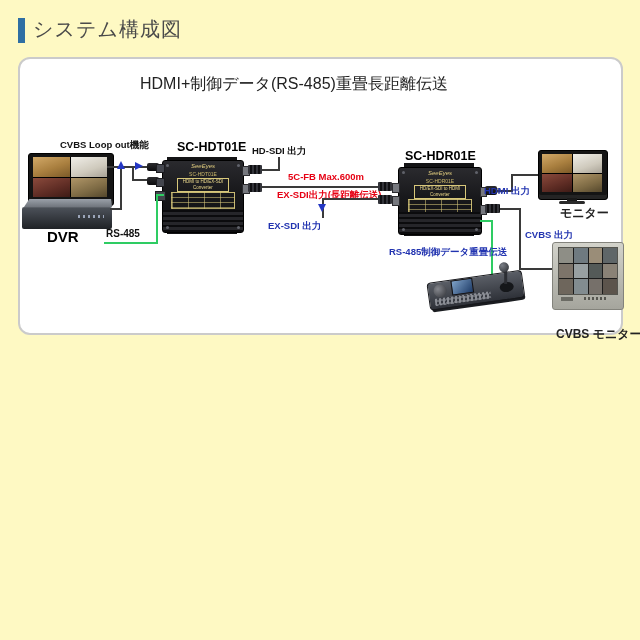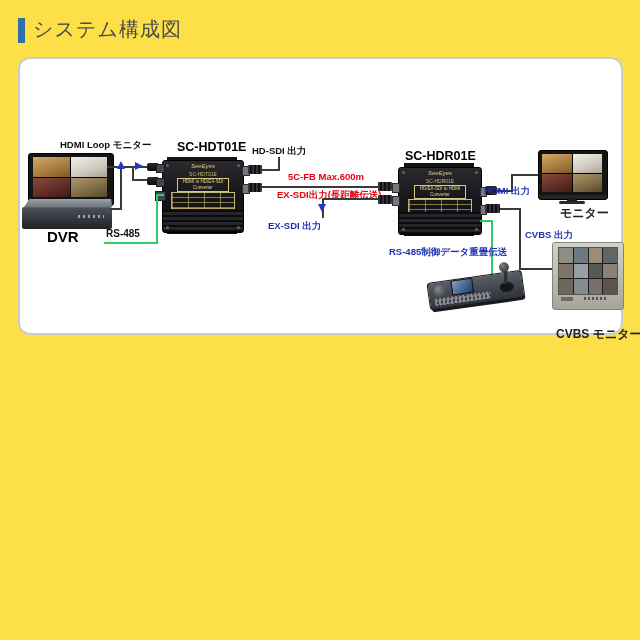--- a/index.html
+++ b/index.html
@@ -1,16 +1,16 @@
 <!DOCTYPE html>
 <html><head>
 <meta charset="utf-8">
 <style>
   html,body { margin:0; padding:0; background:#fff; }
-  .stage { position:relative; width:640px; height:640px; background:#fde047; overflow:hidden;
+  .stage { position:relative; width:640px; height:640px; background:#fef9c3; overflow:hidden;
            font-family:"Liberation Sans", sans-serif; }
 
   
   .accent { position:absolute; left:18px; top:18px; width:7px; height:25px; background:#2f6fa3; }
   .page-title { position:absolute; left:33px; top:16px; font-size:20px; font-weight:400;
                 color:#4a4a4a; letter-spacing:1px; }
 
   
   .panel { position:absolute; left:18px; top:57px; width:601px; height:274px;
            border:2px solid #cbcbcb; border-radius:12px; background:#fff; }
@@ -115,22 +115,23 @@
 </style>
 </head>
 <body>
 
 <div class="stage">
 
   <div class="accent"></div>
   <div class="page-title">システム構成図</div>
 
   <div class="panel"></div>
-
-  <div class="lbl" style="left:60px; top:139px;">HDMI Loop モニター</div>
+  <div class="diagram-title">HDMI+制御データ(RS-485)重畳長距離伝送</div>
+
+  <div class="lbl" style="left:60px; top:139px;">CVBS Loop out機能</div>
 
   <div class="tv" style="left:28px; top:153px; width:84px; height:51px;"></div>
   <div class="quad" style="left:33px; top:157px; width:74px; height:40px;">
     <div class="q-tl"></div>
     <div class="q-tr"></div>
     <div class="q-bl"></div>
     <div class="q-br"></div>
   </div>
   <div class="tv-stand-neck" style="left:64px; top:204px; width:12px; height:4px;"></div>
 

